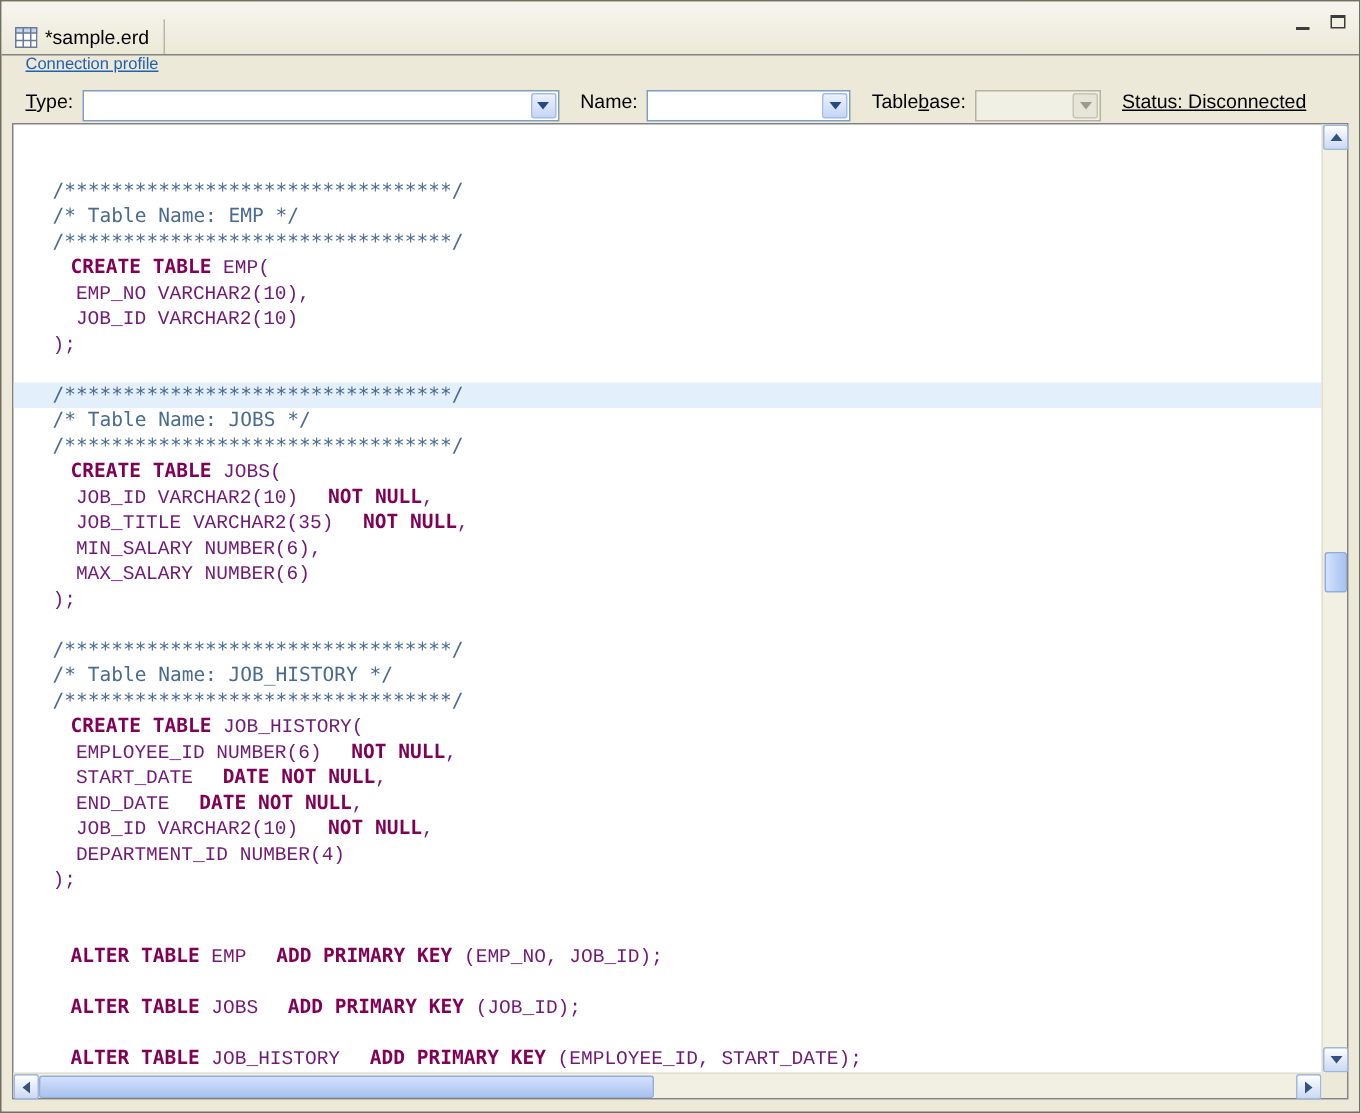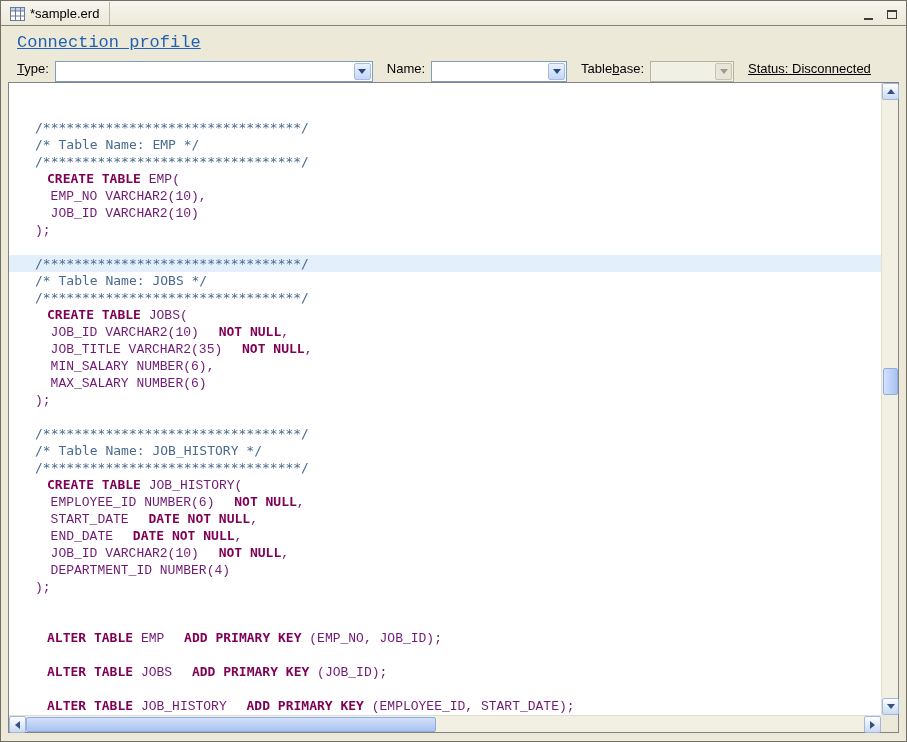--- a/index.html
+++ b/index.html
@@ -5,21 +5,21 @@
   * { margin:0; padding:0; box-sizing:border-box; }
   html,body { background:#ffffff; font-family:"Liberation Sans", sans-serif; }
 
   .window {
     position:relative; width:907px; height:742px;
     background:#ECE9D8; border:1px solid #716F64; overflow:hidden;
   }
 
   
   .tabbar {
-    position:absolute; top:0; left:0; right:0; height:25px;
+    position:absolute; top:0; left:0; right:0; height:36px;
     background:linear-gradient(#F7F5EE,#ECE9D8);
     border-bottom:1px solid #848284;
     display:flex; align-items:flex-end; padding-left:2px;
   }
   .tab {
     height:23px; display:flex; align-items:center; gap:5px;
     padding:0 10px 0 7px; font-size:13px; color:#000;
     border-right:1px solid #B9B6A6; cursor:default; white-space:nowrap;
   }
   .tab.active {
@@ -30,21 +30,21 @@
   .tab .close { font-weight:bold; color:#4A4A4A; margin-left:5px; font-size:13px; line-height:1; }
   .tab .ticon { display:inline-flex; }
 
   .win-controls { position:absolute; right:7px; top:5px; display:flex; gap:8px; align-items:center; }
   .win-btn { width:15px; height:14px; display:flex; align-items:flex-end; justify-content:center; }
   .min-glyph { display:block; width:9px; height:3px; border-bottom:2px solid #3C3C3C; }
   .max-glyph { display:block; width:10px; height:9px; border:1px solid #3C3C3C; border-top:2px solid #3C3C3C; margin-bottom:1px; }
 
   
   .conn { position:absolute; top:26px; left:0; right:0; height:55px; padding:6px 14px 0 16px; }
-  .conn-title { color:#2161B0; font-size:17px; text-decoration:underline; display:inline-block;font-family:Liberation Mono, monospace; }
+  .conn-title { color:#2161B0; font-size:11px; text-decoration:underline; display:inline-block; }
   .conn-row { display:flex; align-items:flex-start; margin-top:9px; font-size:13px; color:#000; }
   .lbl { margin-right:6px; white-space:nowrap; }
   .mn { text-decoration:underline; }
   .combo {
     height:21px; background:#FFFFFF; border:1px solid #7F9DB9;
     display:flex; align-items:stretch;
   }
   .combo .val { flex:1; padding:2px 4px 0 4px; font-size:12px; overflow:hidden; white-space:nowrap; }
   .combo .btn {
     width:17px; margin:1px; border-radius:2px;

